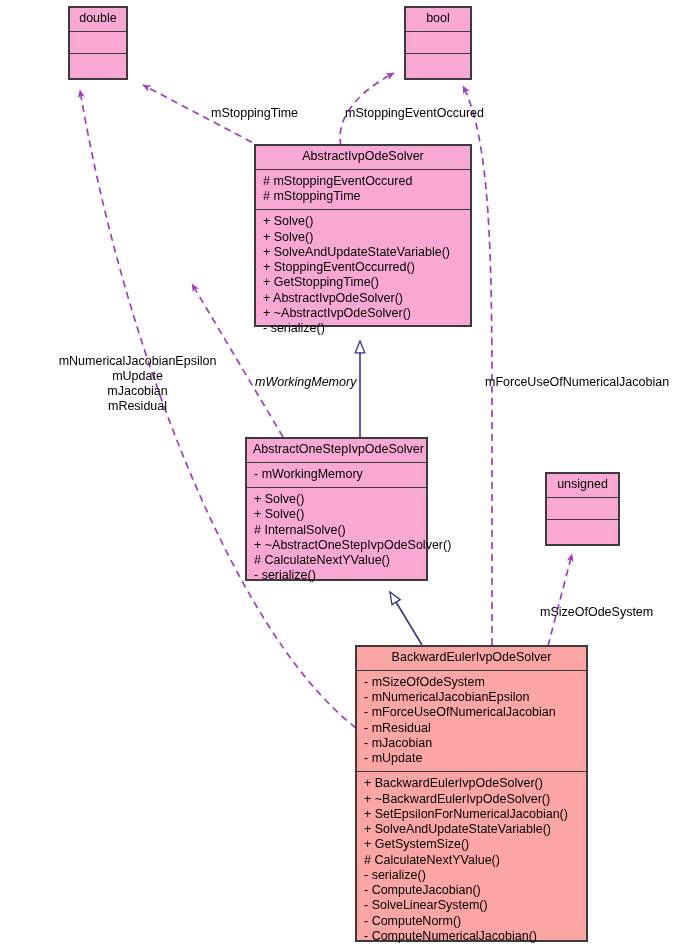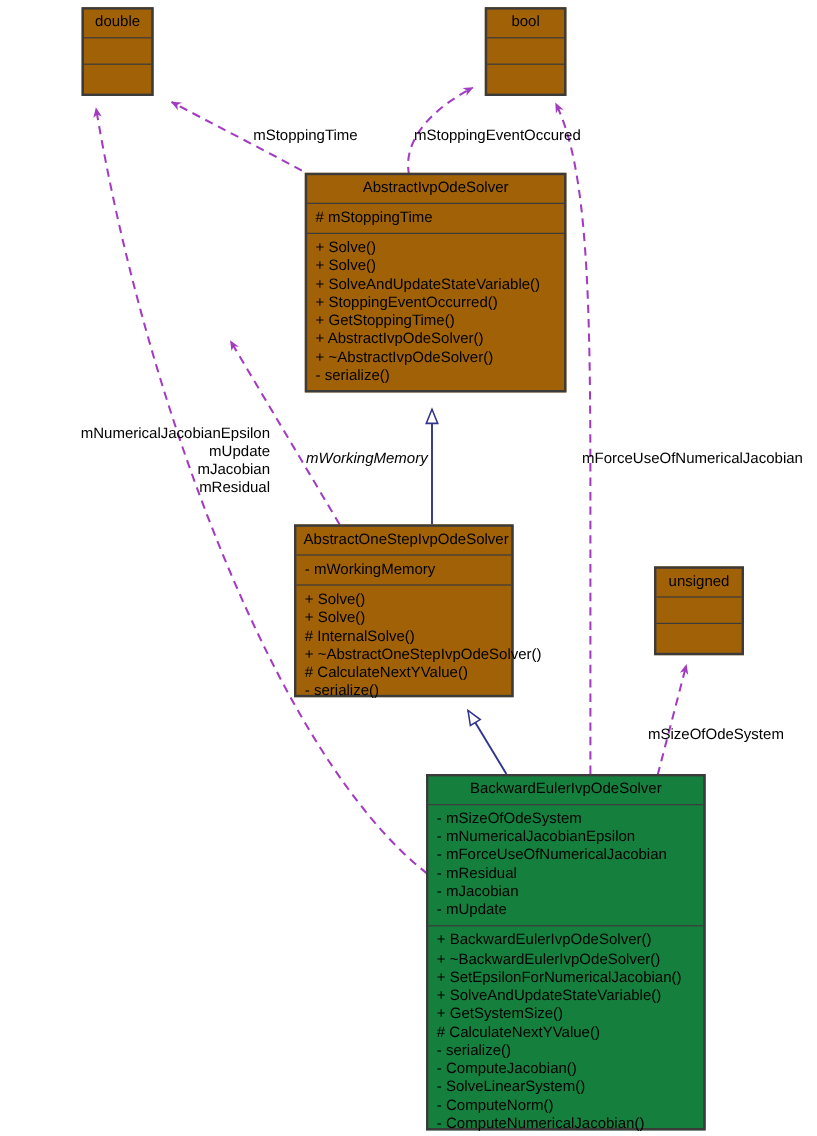--- a/index.html
+++ b/index.html
@@ -2,40 +2,40 @@
 <html><head>
 <meta charset="utf-8">
 <style>
   html,body{margin:0;padding:0;background:#ffffff;}
   body{width:681px;height:947px;position:relative;overflow:hidden;
        font-family:"Liberation Sans","DejaVu Sans",sans-serif;
        -webkit-font-smoothing:antialiased;}
   #canvas{position:absolute;left:0;top:0;width:681px;height:947px;}
   svg.edges{position:absolute;left:0;top:0;width:681px;height:947px;pointer-events:none;}
 
-  .node{position:absolute;box-sizing:border-box;background:#a16207;
+  .node{position:absolute;box-sizing:border-box;background:#f9a8d4;
         border:1px solid #2b2b2b;}
   .node.thick{border:2px solid #3b3b3b;}
   .node.light{border:1px solid #b8b8b8;}
-  .node.filled{background:#15803d;}
+  .node.filled{background:#fca5a5;}
 
   .ncompart{box-sizing:border-box;}
   .ncompart + .ncompart{border-top:1px solid #2b2b2b;}
   .node.light .ncompart + .ncompart{border-top:1px solid #b8b8b8;}
   .node.thick .ncompart + .ncompart{border-top:1.5px solid #3b3b3b;}
 
   .ntitle{text-align:center;font-size:12.5px;color:#000;padding:4px 6px 5px 6px;
           line-height:1.1;}
   .nlist{padding:4px 6px 5px 7px;font-size:12.5px;color:#000;line-height:1.22;}
   .nlist div{white-space:nowrap;}
   .nempty{height:22px;}
 
   .edgelabel{position:absolute;font-size:12.5px;color:#000;white-space:nowrap;
              line-height:1.2;}
-  .edgelabel.multi{text-align:right;white-space:normal;}
+  .edgelabel.multi{text-align:center;white-space:normal;}
 </style>
 </head>
 <body>
 
 <div id="canvas">
 
   <svg class="edges" viewBox="0 0 681 947">
     <defs>
       <marker id="assoc-arrow" markerWidth="11" markerHeight="11" refX="8.4" refY="4" orient="auto" markerUnits="userSpaceOnUse">
         <path d="M0.6,0.4 L9,4 L0.6,7.6 L3,4 Z" fill="#a33bc2"></path>
@@ -77,20 +77,21 @@
 
   <div class="node thick" style="left:545px;top:472px;width:75px;height:74px;">
     <div class="ncompart ntitle">unsigned</div>
     <div class="ncompart nempty"></div>
     <div class="ncompart nempty"></div>
   </div>
 
   <div class="node thick" style="left:254px;top:144px;width:218px;height:183px;">
     <div class="ncompart ntitle">AbstractIvpOdeSolver</div>
     <div class="ncompart nlist">
+      <div># mStoppingEventOccured</div>
       <div># mStoppingTime</div>
     </div>
     <div class="ncompart nlist">
       <div>+ Solve()</div>
       <div>+ Solve()</div>
       <div>+ SolveAndUpdateStateVariable()</div>
       <div>+ StoppingEventOccurred()</div>
       <div>+ GetStoppingTime()</div>
       <div>+ AbstractIvpOdeSolver()</div>
       <div>+ ~AbstractIvpOdeSolver()</div>

